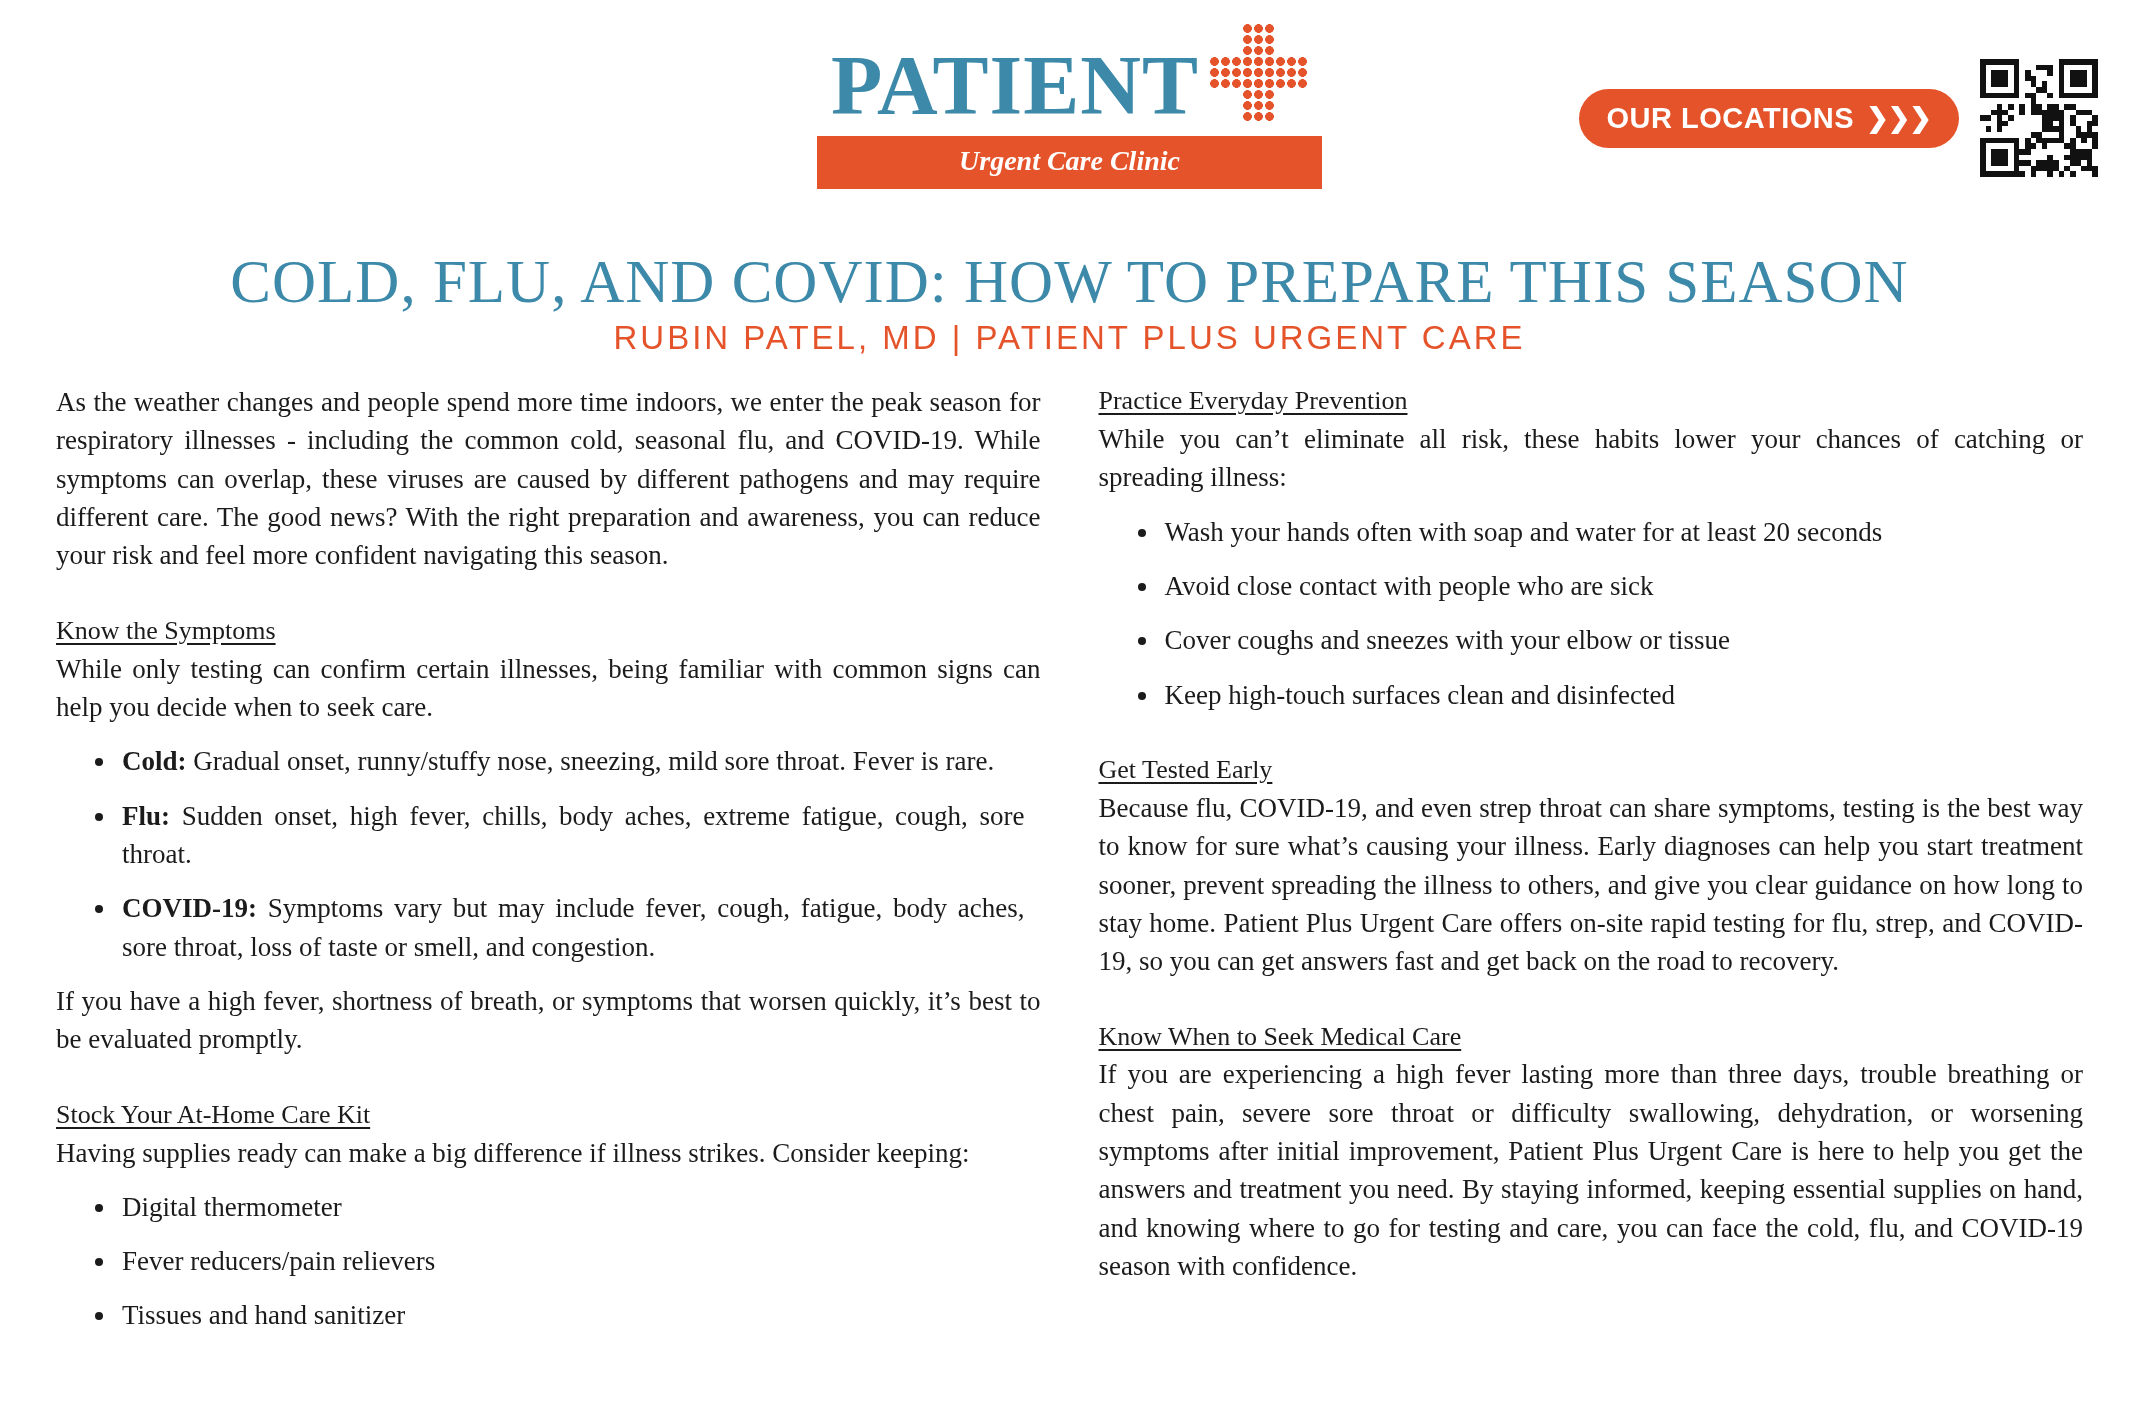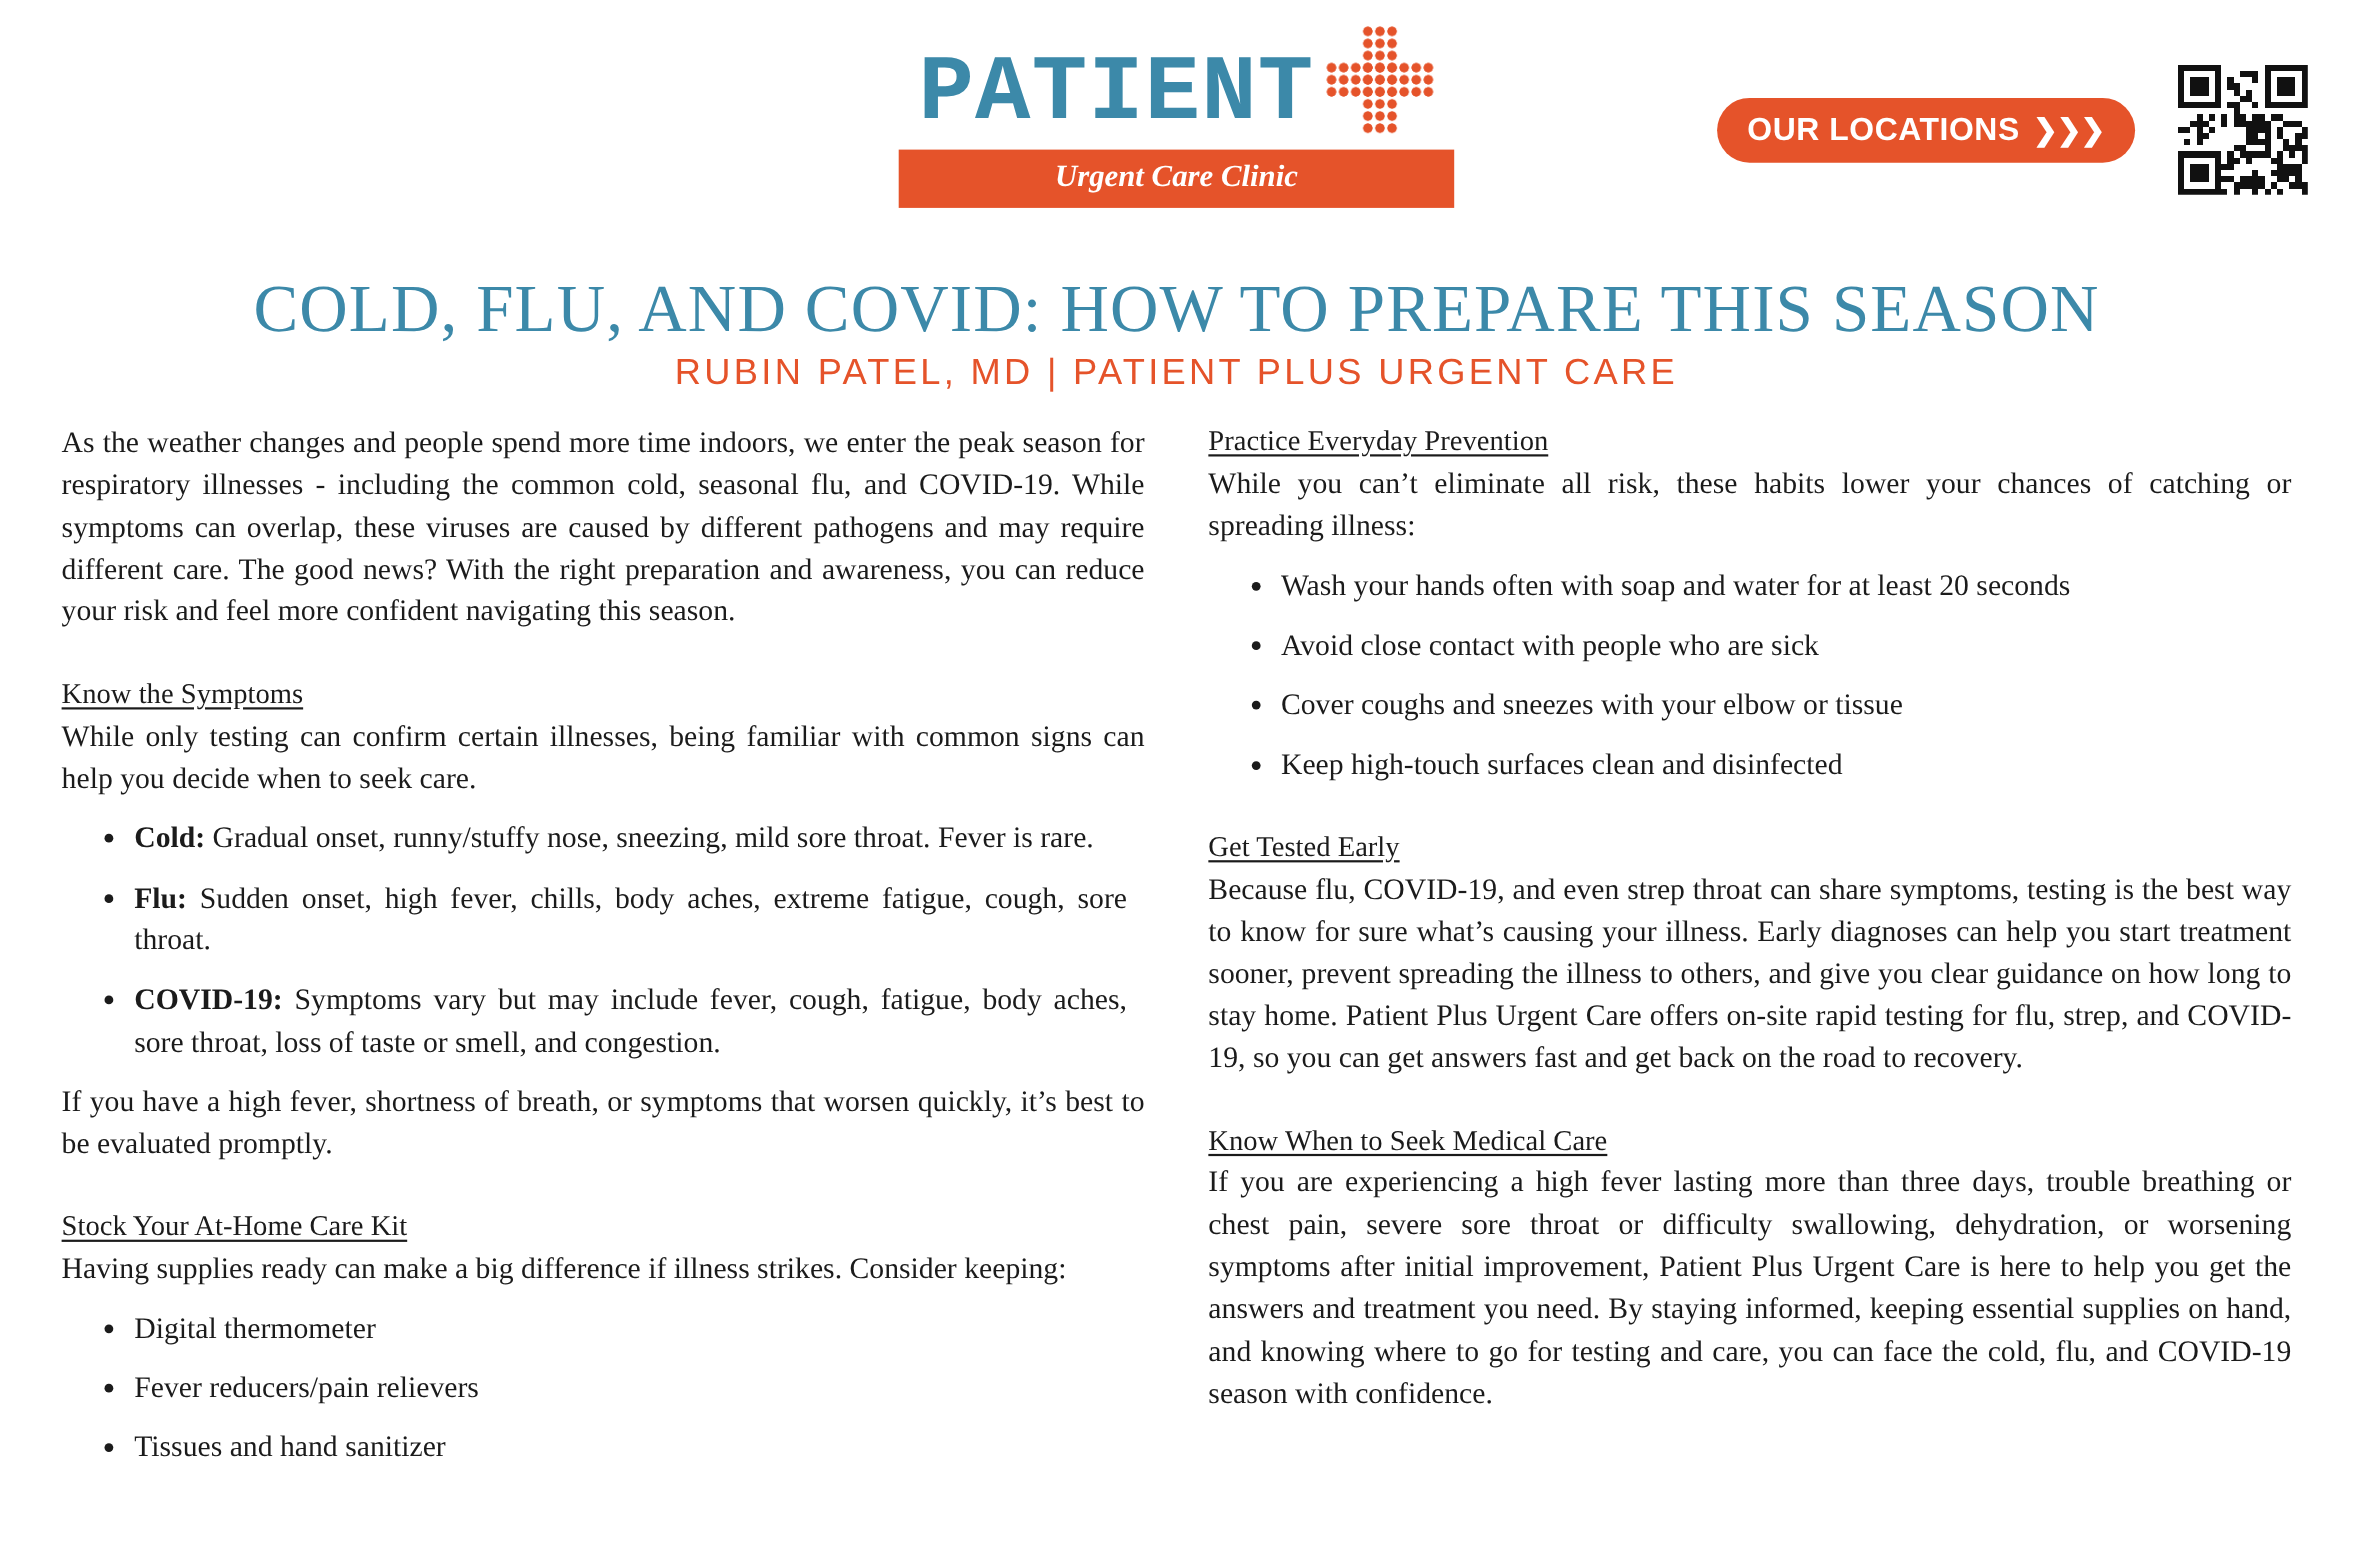--- a/index.html
+++ b/index.html
@@ -16,21 +16,21 @@
     color:var(--ink);
     overflow:hidden;
   }
   .page{width:100%;height:100%;padding:16px 56px 20px;position:relative;}
 
   
   .header{position:relative;height:198px;}
   .logo-block{width:fit-content;margin:0 auto;text-align:center;}
   .logo-row{display:flex;align-items:center;justify-content:center;gap:10px;}
   .logo-text{
-    font-family:Liberation Mono, monospace;
+    font-family:Liberation Serif, serif;
     font-weight:bold;font-size:84px;letter-spacing:1px;
     color:var(--teal);line-height:1;margin-top:28px;
   }
   .plus-dots{position:relative;width:99px;height:99px;flex:0 0 auto;display:inline-block;}
   .plus-dots .bar{
     position:absolute;
     background-image:radial-gradient(circle at 5.5px 5.5px, var(--orange) 4.1px, transparent 4.6px);
     background-size:11px 11px;
   }
   .plus-dots .v{left:33px;top:0;width:33px;height:99px;}
@@ -41,21 +41,21 @@
     color:#fff;
     font-family:"Liberation Serif", serif;
     font-style:italic;font-weight:bold;
     font-size:28px;line-height:1;
     padding:11px 30px 14px;
     display:inline-block;
     min-width:505px;
   }
   .header-right{
     position:absolute;right:-18px;top:40px;
-    display:flex;align-items:center;gap:36px;
+    display:flex;align-items:center;gap:18px;
   }
   .locations-btn{
     border:none;cursor:pointer;
     background:var(--orange);color:#fff;
     font-family:"Liberation Sans", sans-serif;
     font-weight:bold;font-size:29px;letter-spacing:0.5px;
     padding:15px 28px;border-radius:999px;
     display:flex;align-items:center;gap:12px;line-height:1;
   }
   .locations-btn .chev{letter-spacing:-1px;font-size:27px;}

